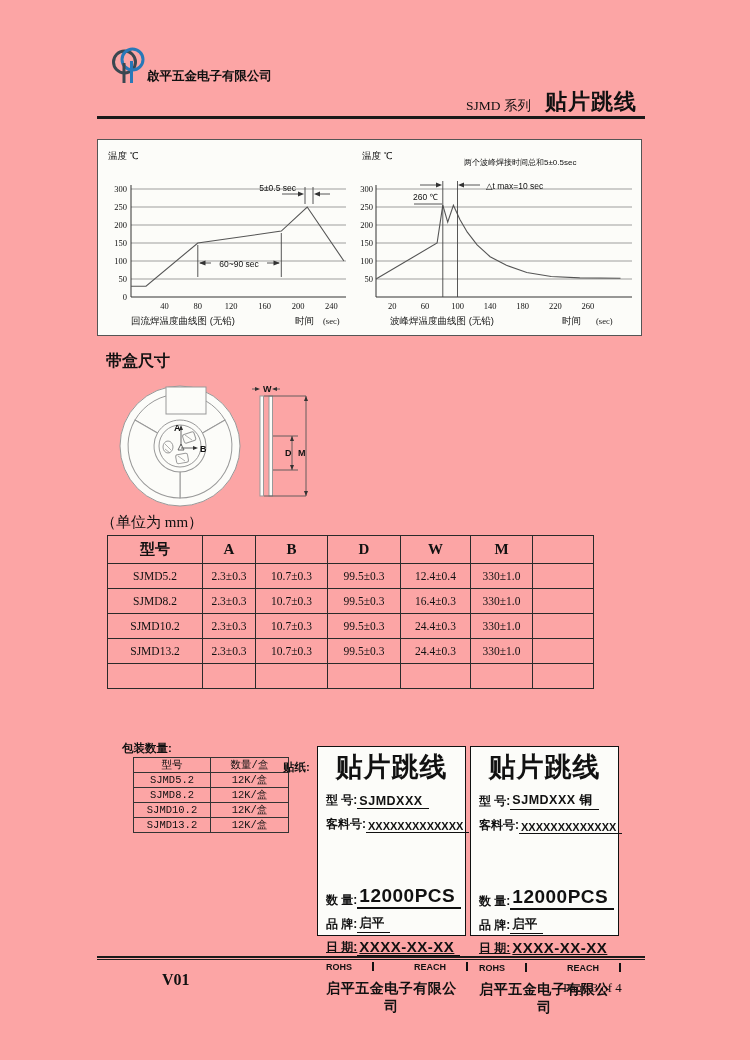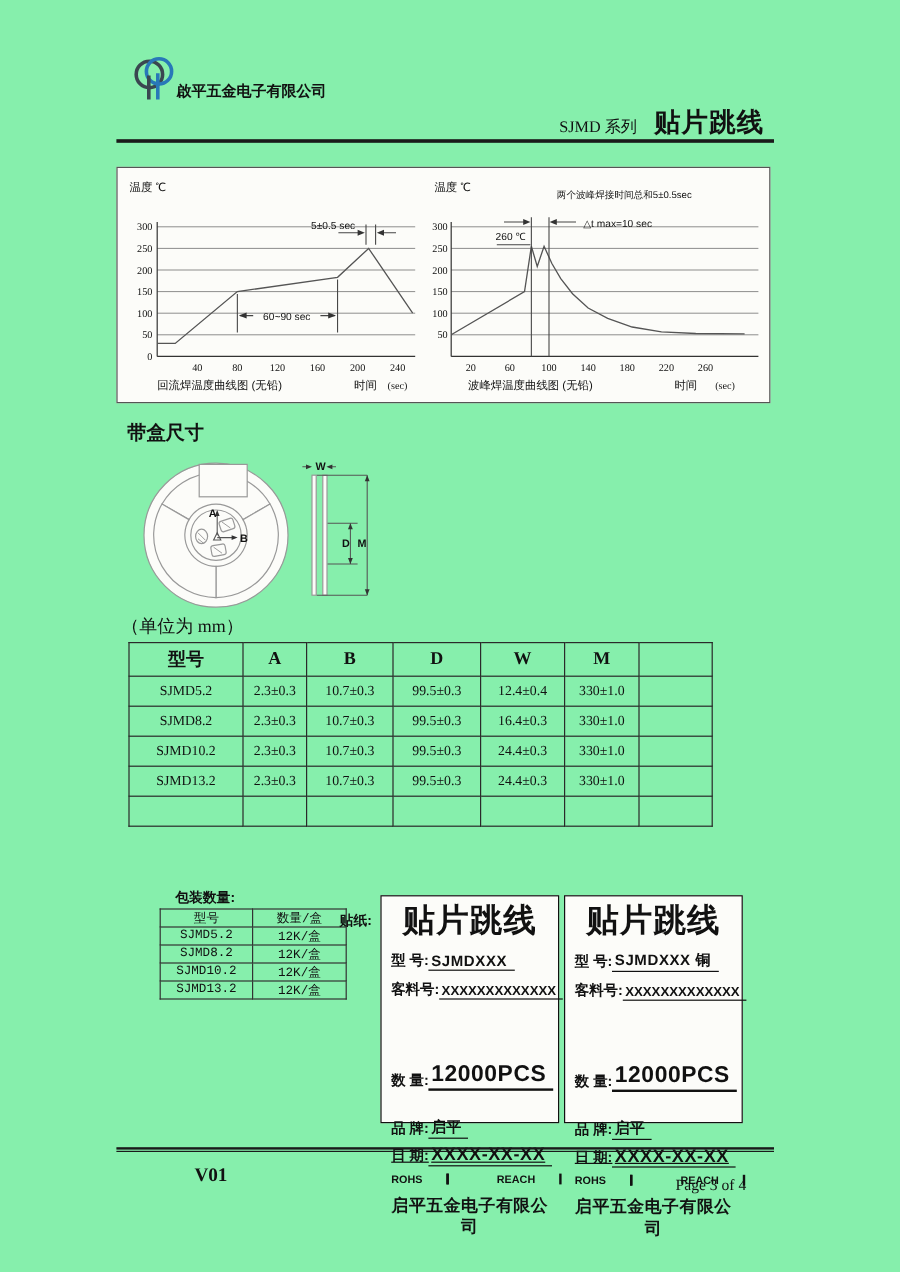--- a/index.html
+++ b/index.html
@@ -1,17 +1,17 @@
 <!DOCTYPE html>
 <html><head>
 <meta charset="utf-8">
 <style>
   html,body{margin:0;padding:0;}
   body{background:#fcfcf9;font-family:"Liberation Serif","DejaVu Serif",serif;color:#111;}
-  .page{position:relative;width:750px;height:1060px;background:#86efac;overflow:hidden;}
+  .page{position:relative;width:750px;height:1060px;background:#fca5a5;overflow:hidden;}
   .abs{position:absolute;}
   .sans{font-family:"Liberation Sans","DejaVu Sans",sans-serif;}
   .mono{font-family:"Liberation Mono","DejaVu Sans Mono",monospace;}
 
   
   .company-cn{left:147px;top:68px;font-size:12.5px;font-weight:bold;}
   .company-en{left:97px;top:95px;font-size:14px;}
   .series-tag{left:466px;top:97px;font-size:13.5px;}
   .product-big{left:545px;top:87px;font-size:22px;font-weight:bold;letter-spacing:1px;}
   .header-rule{left:97px;top:116px;width:548px;height:3px;background:#1a1a1a;}
@@ -38,21 +38,21 @@
   .dimtext{font-size:9px;font-weight:bold;font-family:"Liberation Sans",sans-serif;}
 
   
   .dim-table{left:107px;top:535px;border-collapse:collapse;table-layout:fixed;}
   .dim-table td,.dim-table th{border:1px solid #2a2a2a;text-align:center;padding:0;overflow:hidden;}
   .dim-table th{font-size:15px;font-weight:bold;height:27px;}
   .dim-table th.cjk{font-family:"Liberation Sans",sans-serif;}
   .dim-table td{font-size:11.5px;height:24px;}
 
   
-  .pack-title{left:146px;top:741px;font-size:11.5px;font-weight:bold;}
+  .pack-title{left:122px;top:741px;font-size:11.5px;font-weight:bold;}
   .pack-table{left:133px;top:757px;border-collapse:collapse;table-layout:fixed;}
   .pack-table td,.pack-table th{border:1px solid #333;text-align:center;font-size:10.5px;height:14px;padding:0;}
   .pack-table th{font-weight:normal;}
 
   .sticker-caption{left:283px;top:760px;font-size:11.5px;font-weight:bold;}
 
   
   .sticker{width:149px;height:190px;border:1.5px solid #111;background:#fcfcf9;box-sizing:border-box;padding:6px 8px 0 8px;}
   .sticker-1{left:317px;top:746px;}
   .sticker-2{left:470px;top:746px;}
@@ -61,21 +61,21 @@
   .fl{font-family:"Liberation Sans",sans-serif;font-weight:bold;font-size:12px;flex:none;}
   .fv{font-family:"Liberation Sans",sans-serif;font-weight:bold;border-bottom:1.5px solid #111;padding:0 6px 0 2px;}
   .fv-model{font-size:12.5px;letter-spacing:.5px;}
   .fv-cust{font-size:11px;}
   .fv-qty{font-size:19px;border-bottom-width:2px;letter-spacing:.5px;margin-top:48px;}
   .fv-brand{font-size:12.5px;}
   .fv-date{font-size:15px;letter-spacing:.5px;}
   .r-model{margin-top:9px;}
   .r-cust{margin-top:7px;}
   .r-qty{margin-top:4px;}
-  .r-brand{margin-top:22px;}
+  .r-brand{margin-top:6px;}
   .r-date{margin-top:5px;text-decoration:underline;}
   .rohs-row{margin-top:6px;display:flex;align-items:center;gap:20px;font-family:"Liberation Sans",sans-serif;font-weight:bold;font-size:9px;}
   .cb{width:9px;height:9px;border:1.2px solid #111;display:inline-block;box-sizing:border-box;}
   .cb.filled{background:#111;}
   .sticker-company{margin-top:8px;font-family:"Liberation Sans",sans-serif;font-weight:bold;font-size:14px;text-align:center;letter-spacing:.5px;}
 
   
   .footer-rule{left:97px;top:956px;width:548px;height:4px;border-top:2px solid #1a1a1a;border-bottom:1px solid #1a1a1a;box-sizing:border-box;}
   .footer-ver{left:134px;top:971px;font-size:16px;font-weight:bold;margin-left:28px;}
   .footer-page{left:563px;top:980px;font-size:13px;}

